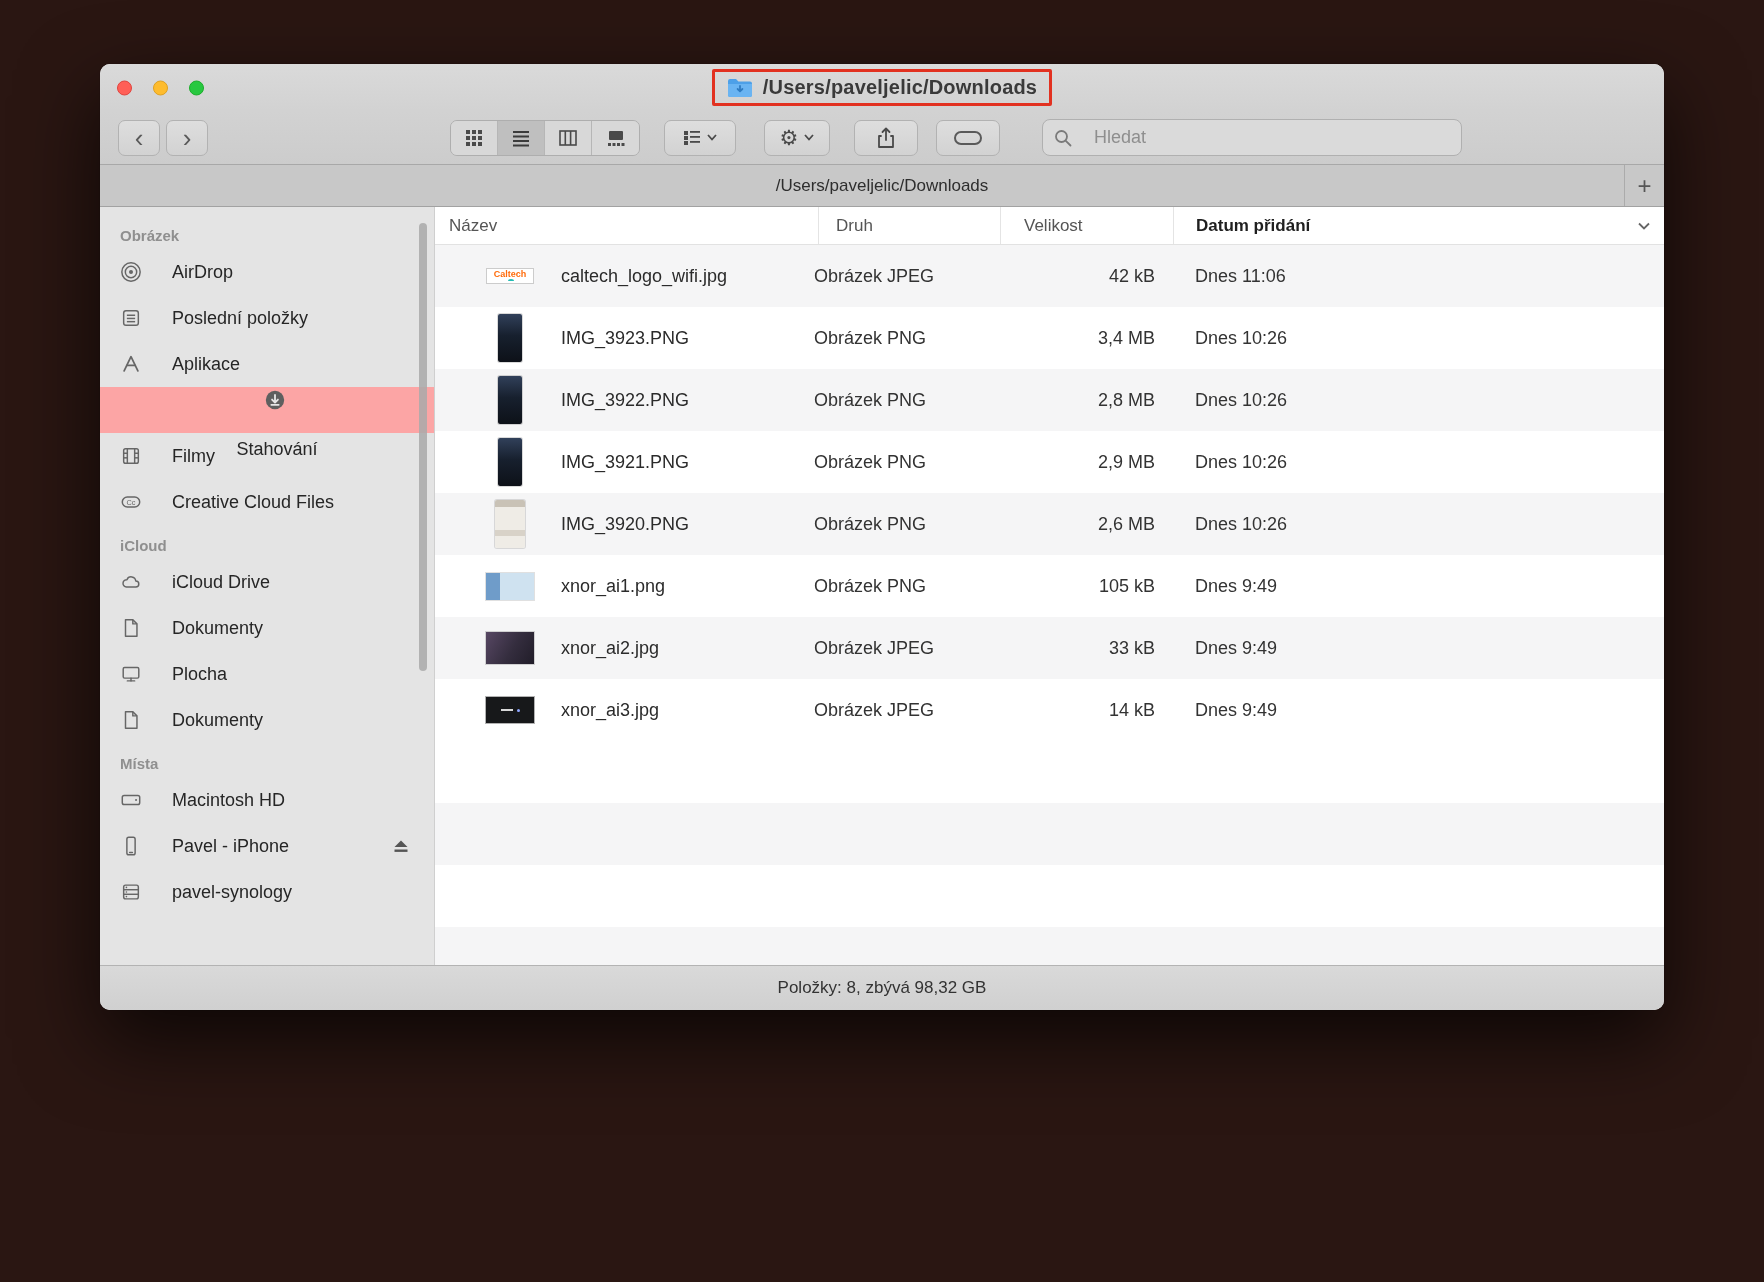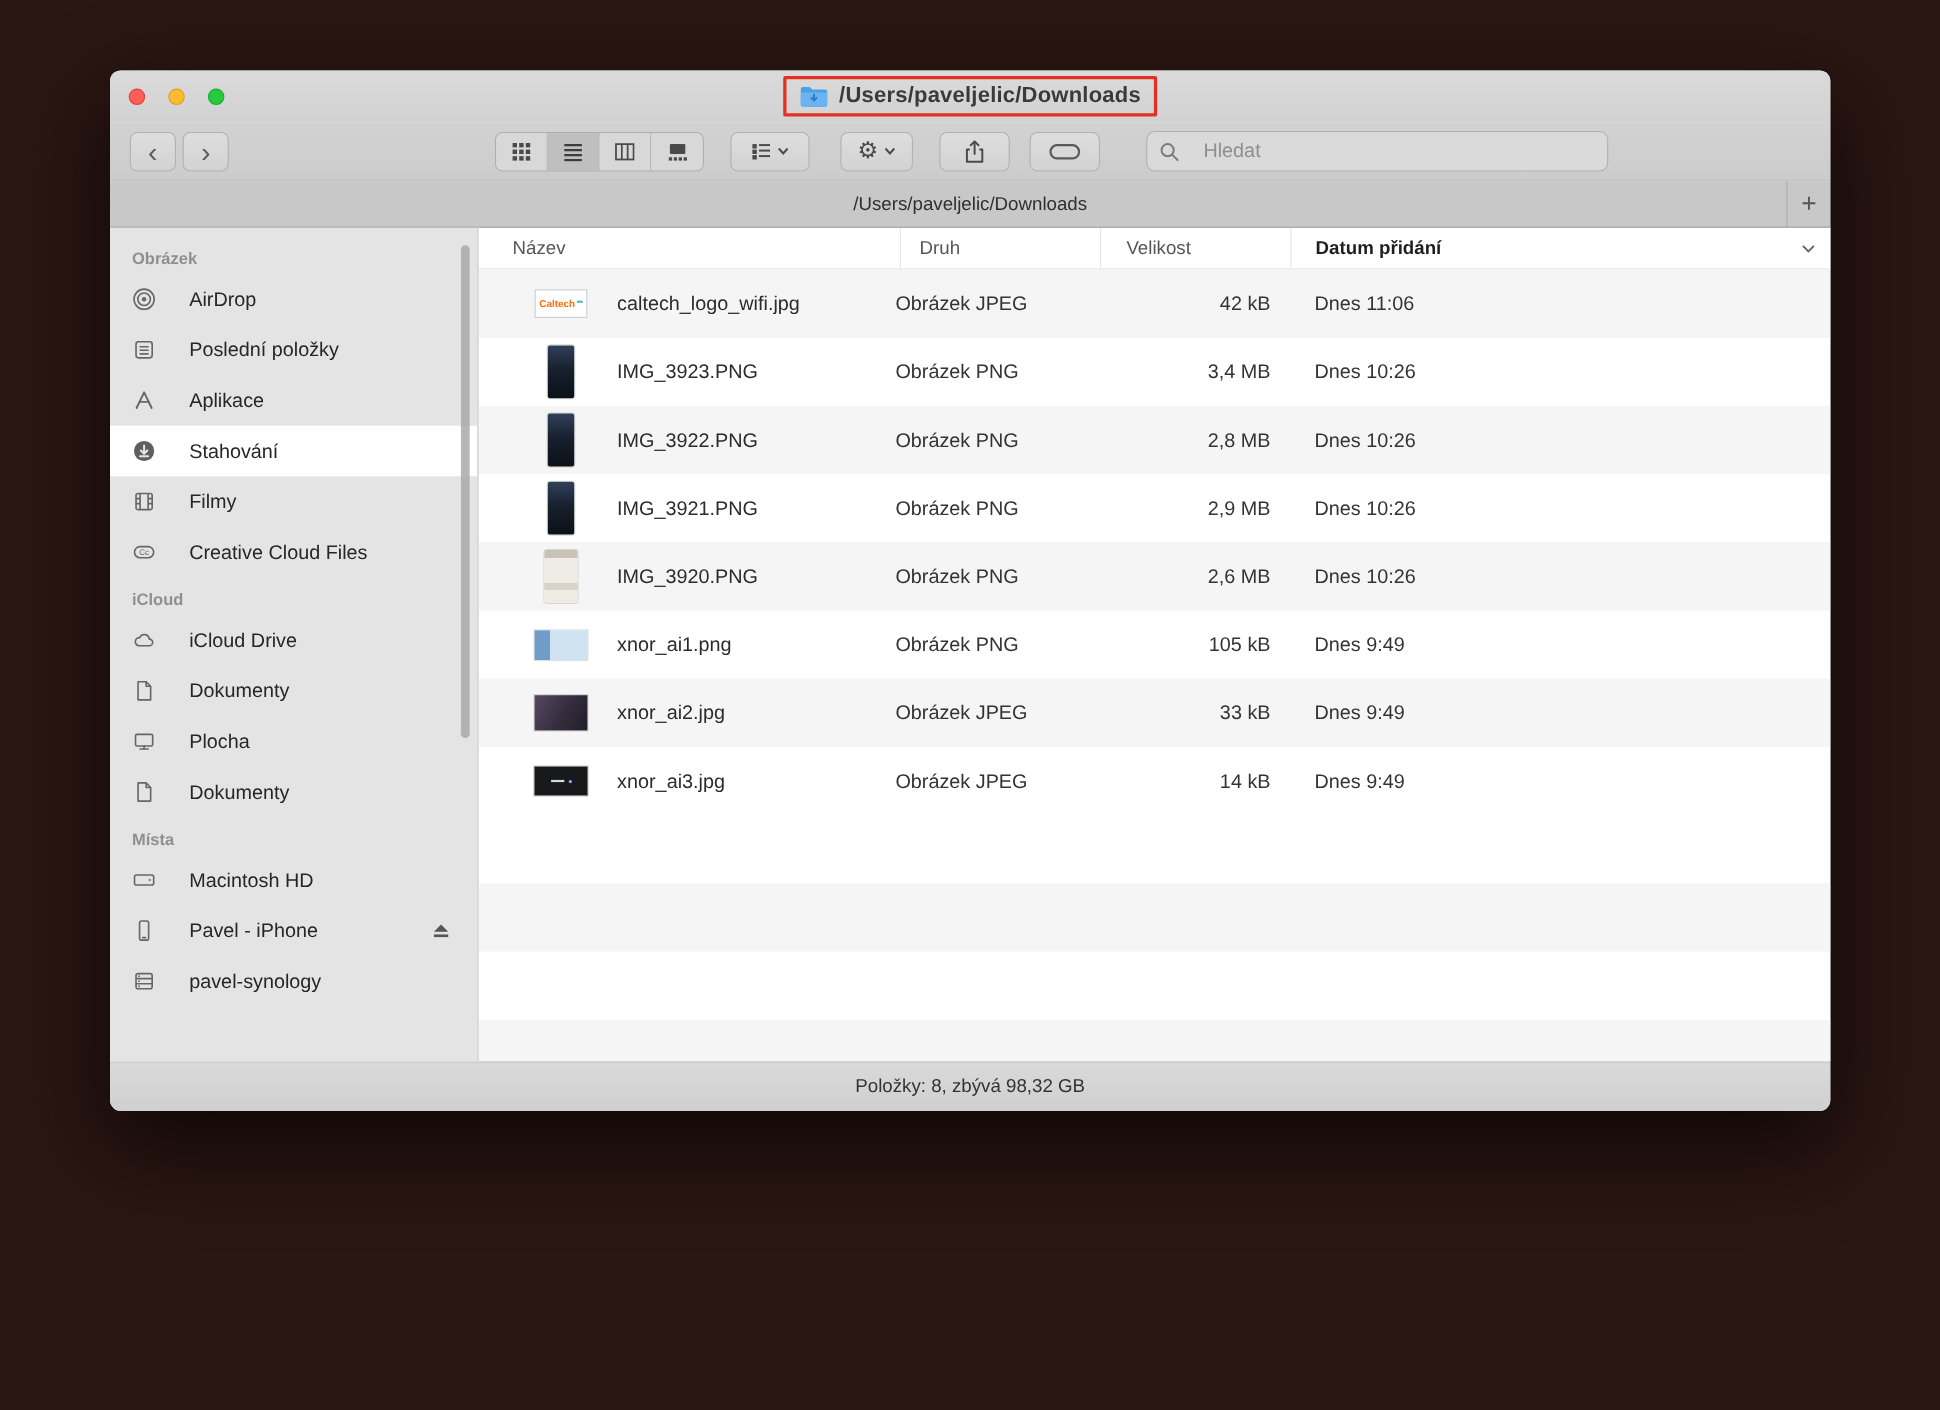--- a/index.html
+++ b/index.html
@@ -81,55 +81,55 @@
   
   .sidebar {
     flex:0 0 335px; background:#e4e4e4; border-right:1px solid #cfcfcf;
     padding-top:8px; position:relative; overflow:hidden;
   }
   .section-title { font-size:15px; font-weight:700; color:#8f8f8f; padding:12px 0 5px 20px; }
   .side-item {
     height:46px; display:flex; align-items:center; gap:26px;
     padding-left:20px; font-size:18px; color:#262626; cursor:default;
   }
-  .side-item.selected { background:#ffffff; }
+  .side-item.selected { background:#fca5a5;flex-direction:column; }
   .side-icon { width:26px; display:flex; align-items:center; flex:0 0 26px; }
   .eject { margin-left:auto; margin-right:24px; display:flex; align-items:center; }
   .side-scrollbar {
     position:absolute; right:7px; top:16px; width:8px; height:448px;
     background:#a9a9a9; border-radius:4px; opacity:.85;
   }
 
   
   .filelist { flex:1; display:flex; flex-direction:column; min-width:0; background:#fff; }
   .list-header {
     flex:0 0 38px; display:grid; grid-template-columns:362px 203px 173px 1fr;
     align-items:stretch; border-bottom:1px solid #e2e2e2; background:#fff;
     font-size:17px; color:#555;
   }
-  .hcell { display:flex; align-items:center; padding-left:31px; }
+  .hcell { display:flex; align-items:center; padding-left:14px; }
   .hcell + .hcell { border-left:1px solid #e4e4e4; }
   .hcell.kind { padding-left:17px;margin-left:21px; }
   .hcell.size { padding-left:23px; }
   .hcell.date { padding-left:22px; font-weight:700; color:#1f1f1f; }
   .sort-chevron { margin-left:auto; margin-right:14px; display:flex; align-items:center; }
 
   .rows { flex:1; overflow:hidden; }
   .frow {
     height:62px; display:grid; grid-template-columns:362px 203px 173px 1fr;
     align-items:center; font-size:18px; color:#2b2b2b;
   }
   .frow.stripe { background:#f5f5f6; }
   .cell-name { display:flex; align-items:center; padding-left:50px; gap:26px; min-width:0; }
   .cell-kind { padding-left:17px; color:#333; }
   .cell-size { text-align:right; padding-right:18px; color:#333; }
   .cell-date { padding-left:22px; color:#333; }
 
   .thumb { width:50px; height:50px; flex:0 0 50px; display:flex; align-items:center; justify-content:center; }
-  .t-caltech { width:48px; height:26px; background:#fff; border:1px solid #ccc; display:flex; align-items:center; justify-content:center; }
+  .t-caltech { width:48px; height:16px; background:#fff; border:1px solid #ccc; display:flex; align-items:center; justify-content:center;flex-direction:column; }
   .t-caltech .cal-text { font-size:9px; font-weight:700; color:#ff6c0c; }
   .t-caltech .cal-wifi { width:6px; height:6px; border-top:2px solid #23bcb4; border-radius:50% 50% 0 0; margin-left:1px; }
   .t-phone-dark { width:24px; height:48px; background:linear-gradient(180deg,#31405a 0%, #17202e 45%, #0d1118 100%); border-radius:2px; box-shadow:0 0 0 1px rgba(0,0,0,.15); }
   .t-phone-light { width:30px; height:48px; background:linear-gradient(180deg,#c9c2b6 0 7px, #efece6 7px 30px, #d8d2c8 30px 36px, #efece6 36px); border-radius:2px; box-shadow:0 0 0 1px rgba(0,0,0,.12); }
   .t-xnor1 { width:48px; height:27px; background:linear-gradient(90deg,#6f9cc9 0 30%, #cfe2f0 30%); box-shadow:0 0 0 1px rgba(0,0,0,.12); }
   .t-xnor2 { width:48px; height:32px; background:linear-gradient(120deg,#574763 0%, #342d3e 55%, #211d29 100%); box-shadow:0 0 0 1px rgba(0,0,0,.15); }
   .t-xnor3 { width:48px; height:26px; background:#17181a; box-shadow:0 0 0 1px rgba(0,0,0,.3); display:flex; align-items:center; justify-content:center; gap:4px; }
   .t-xnor3 .dash { width:12px; height:2px; background:#d8d8d8; }
   .t-xnor3 .dot { width:3px; height:3px; background:#8fa7ff; border-radius:50%; }
 

